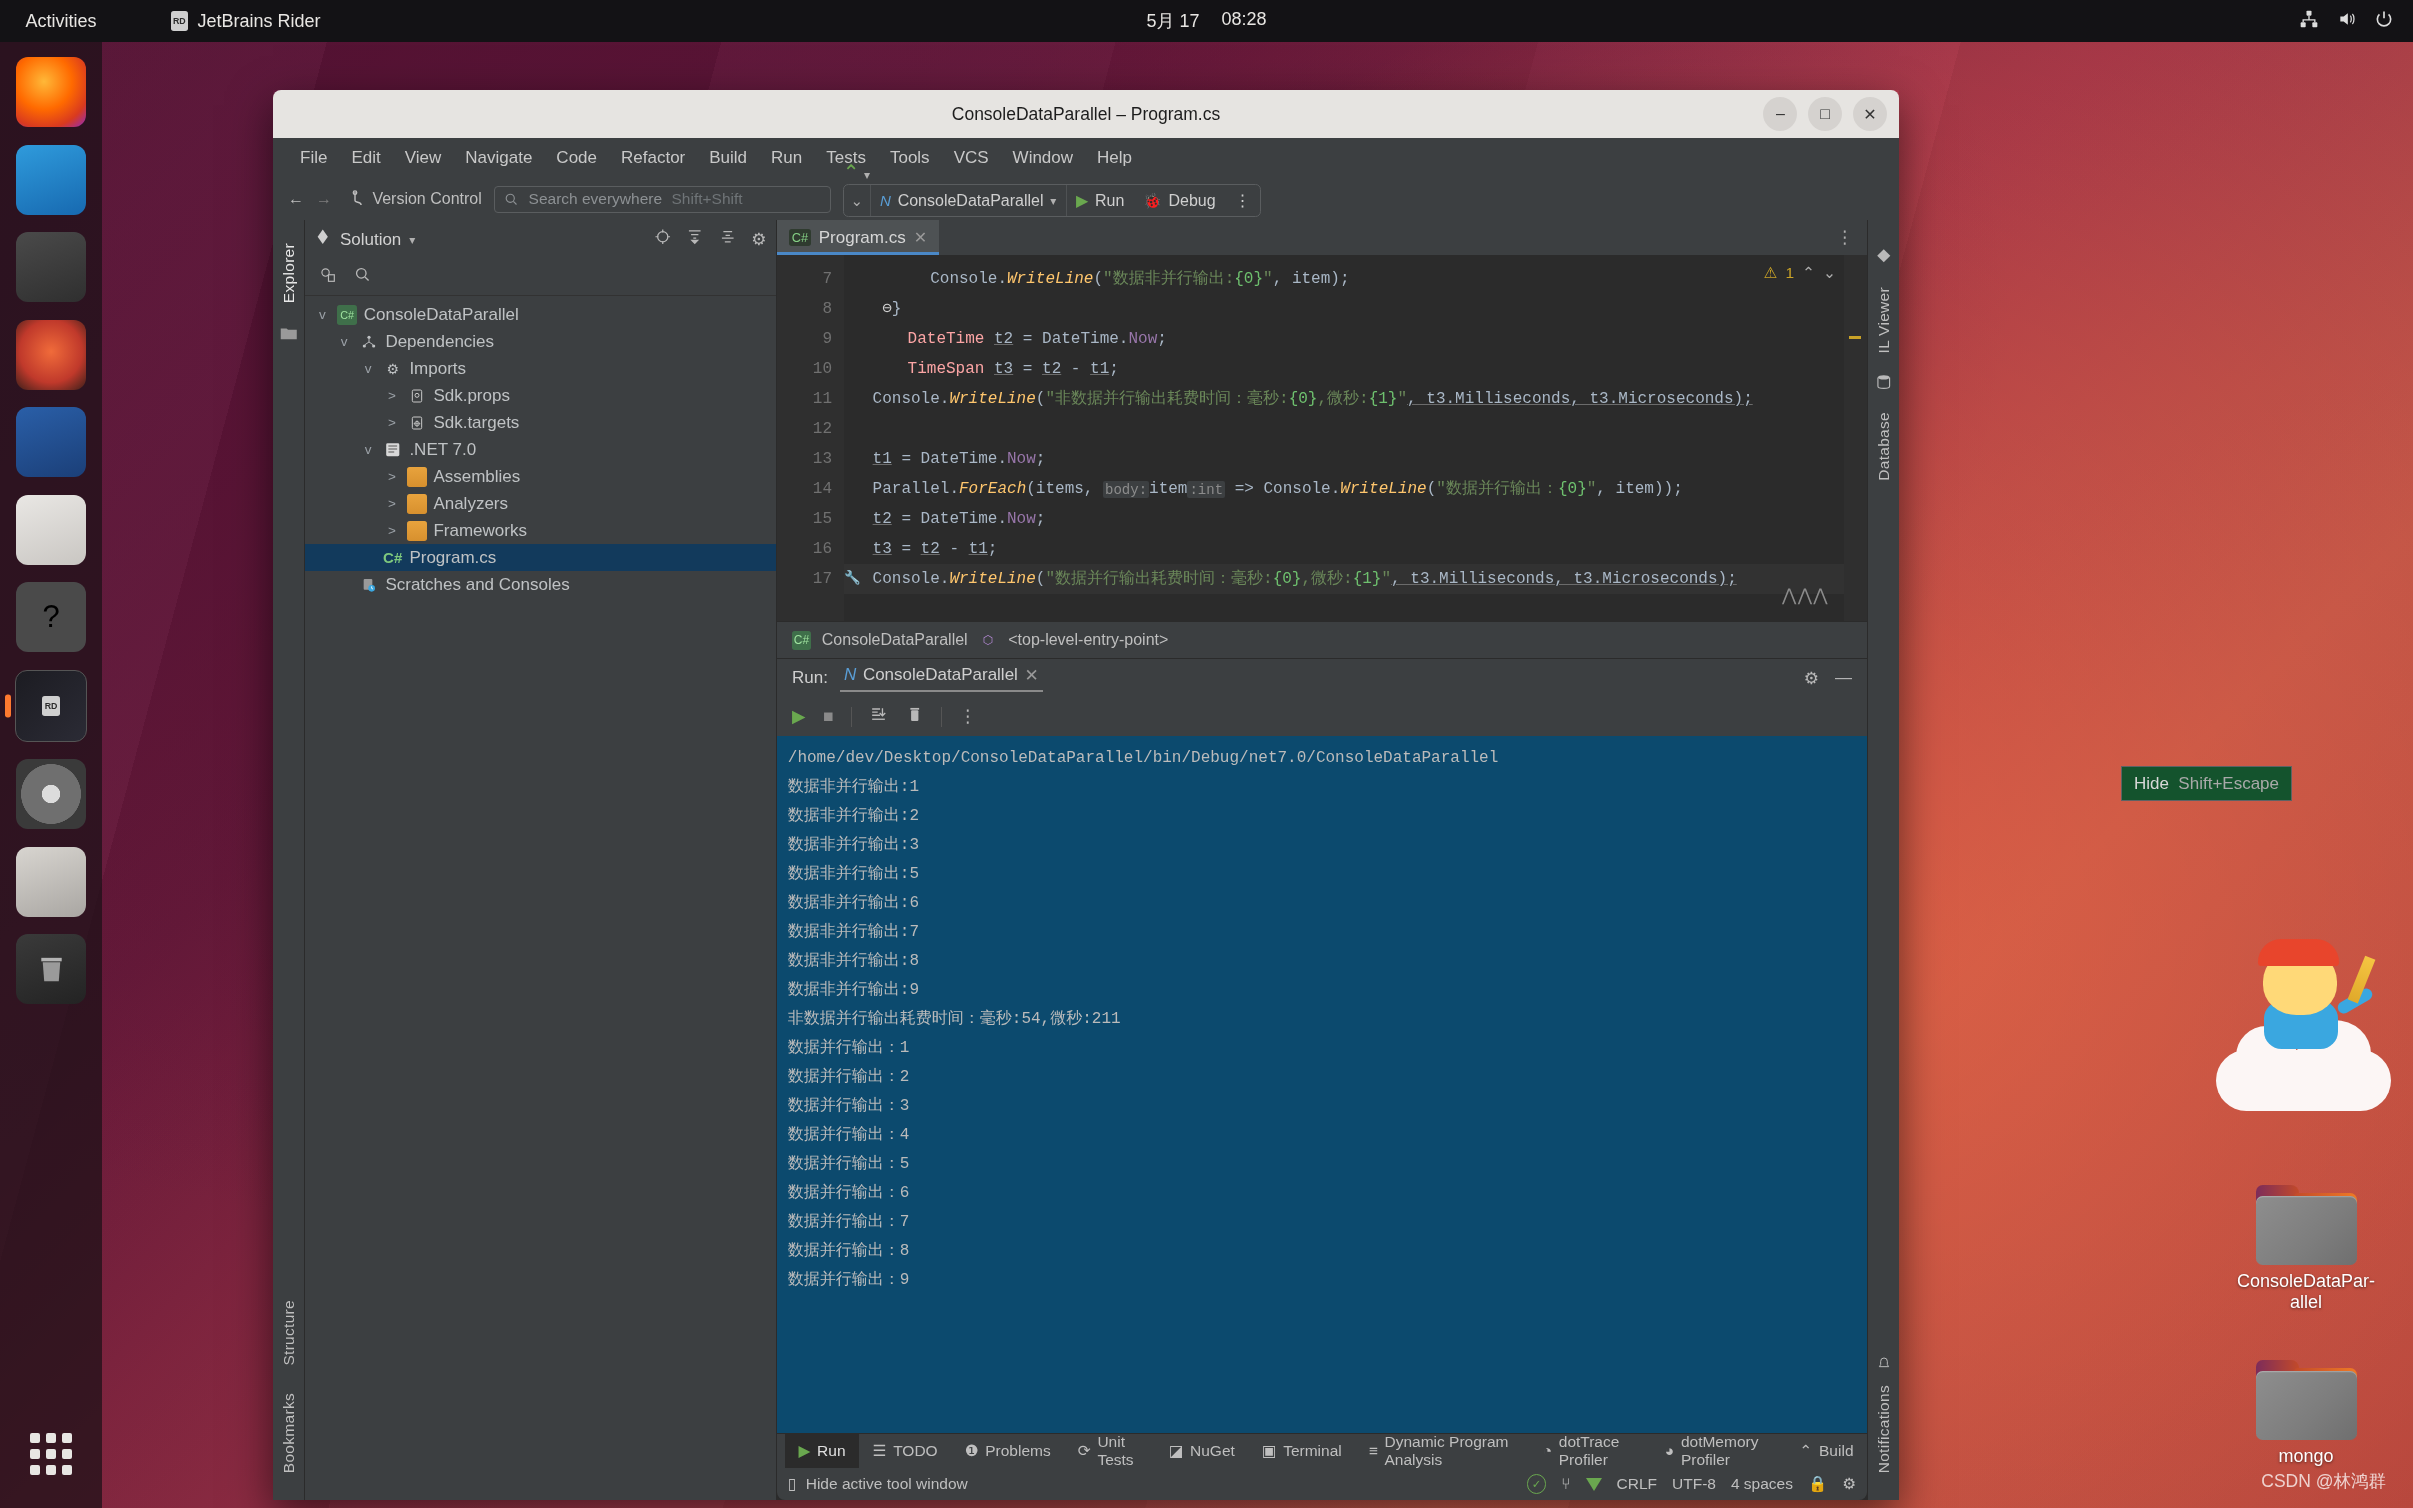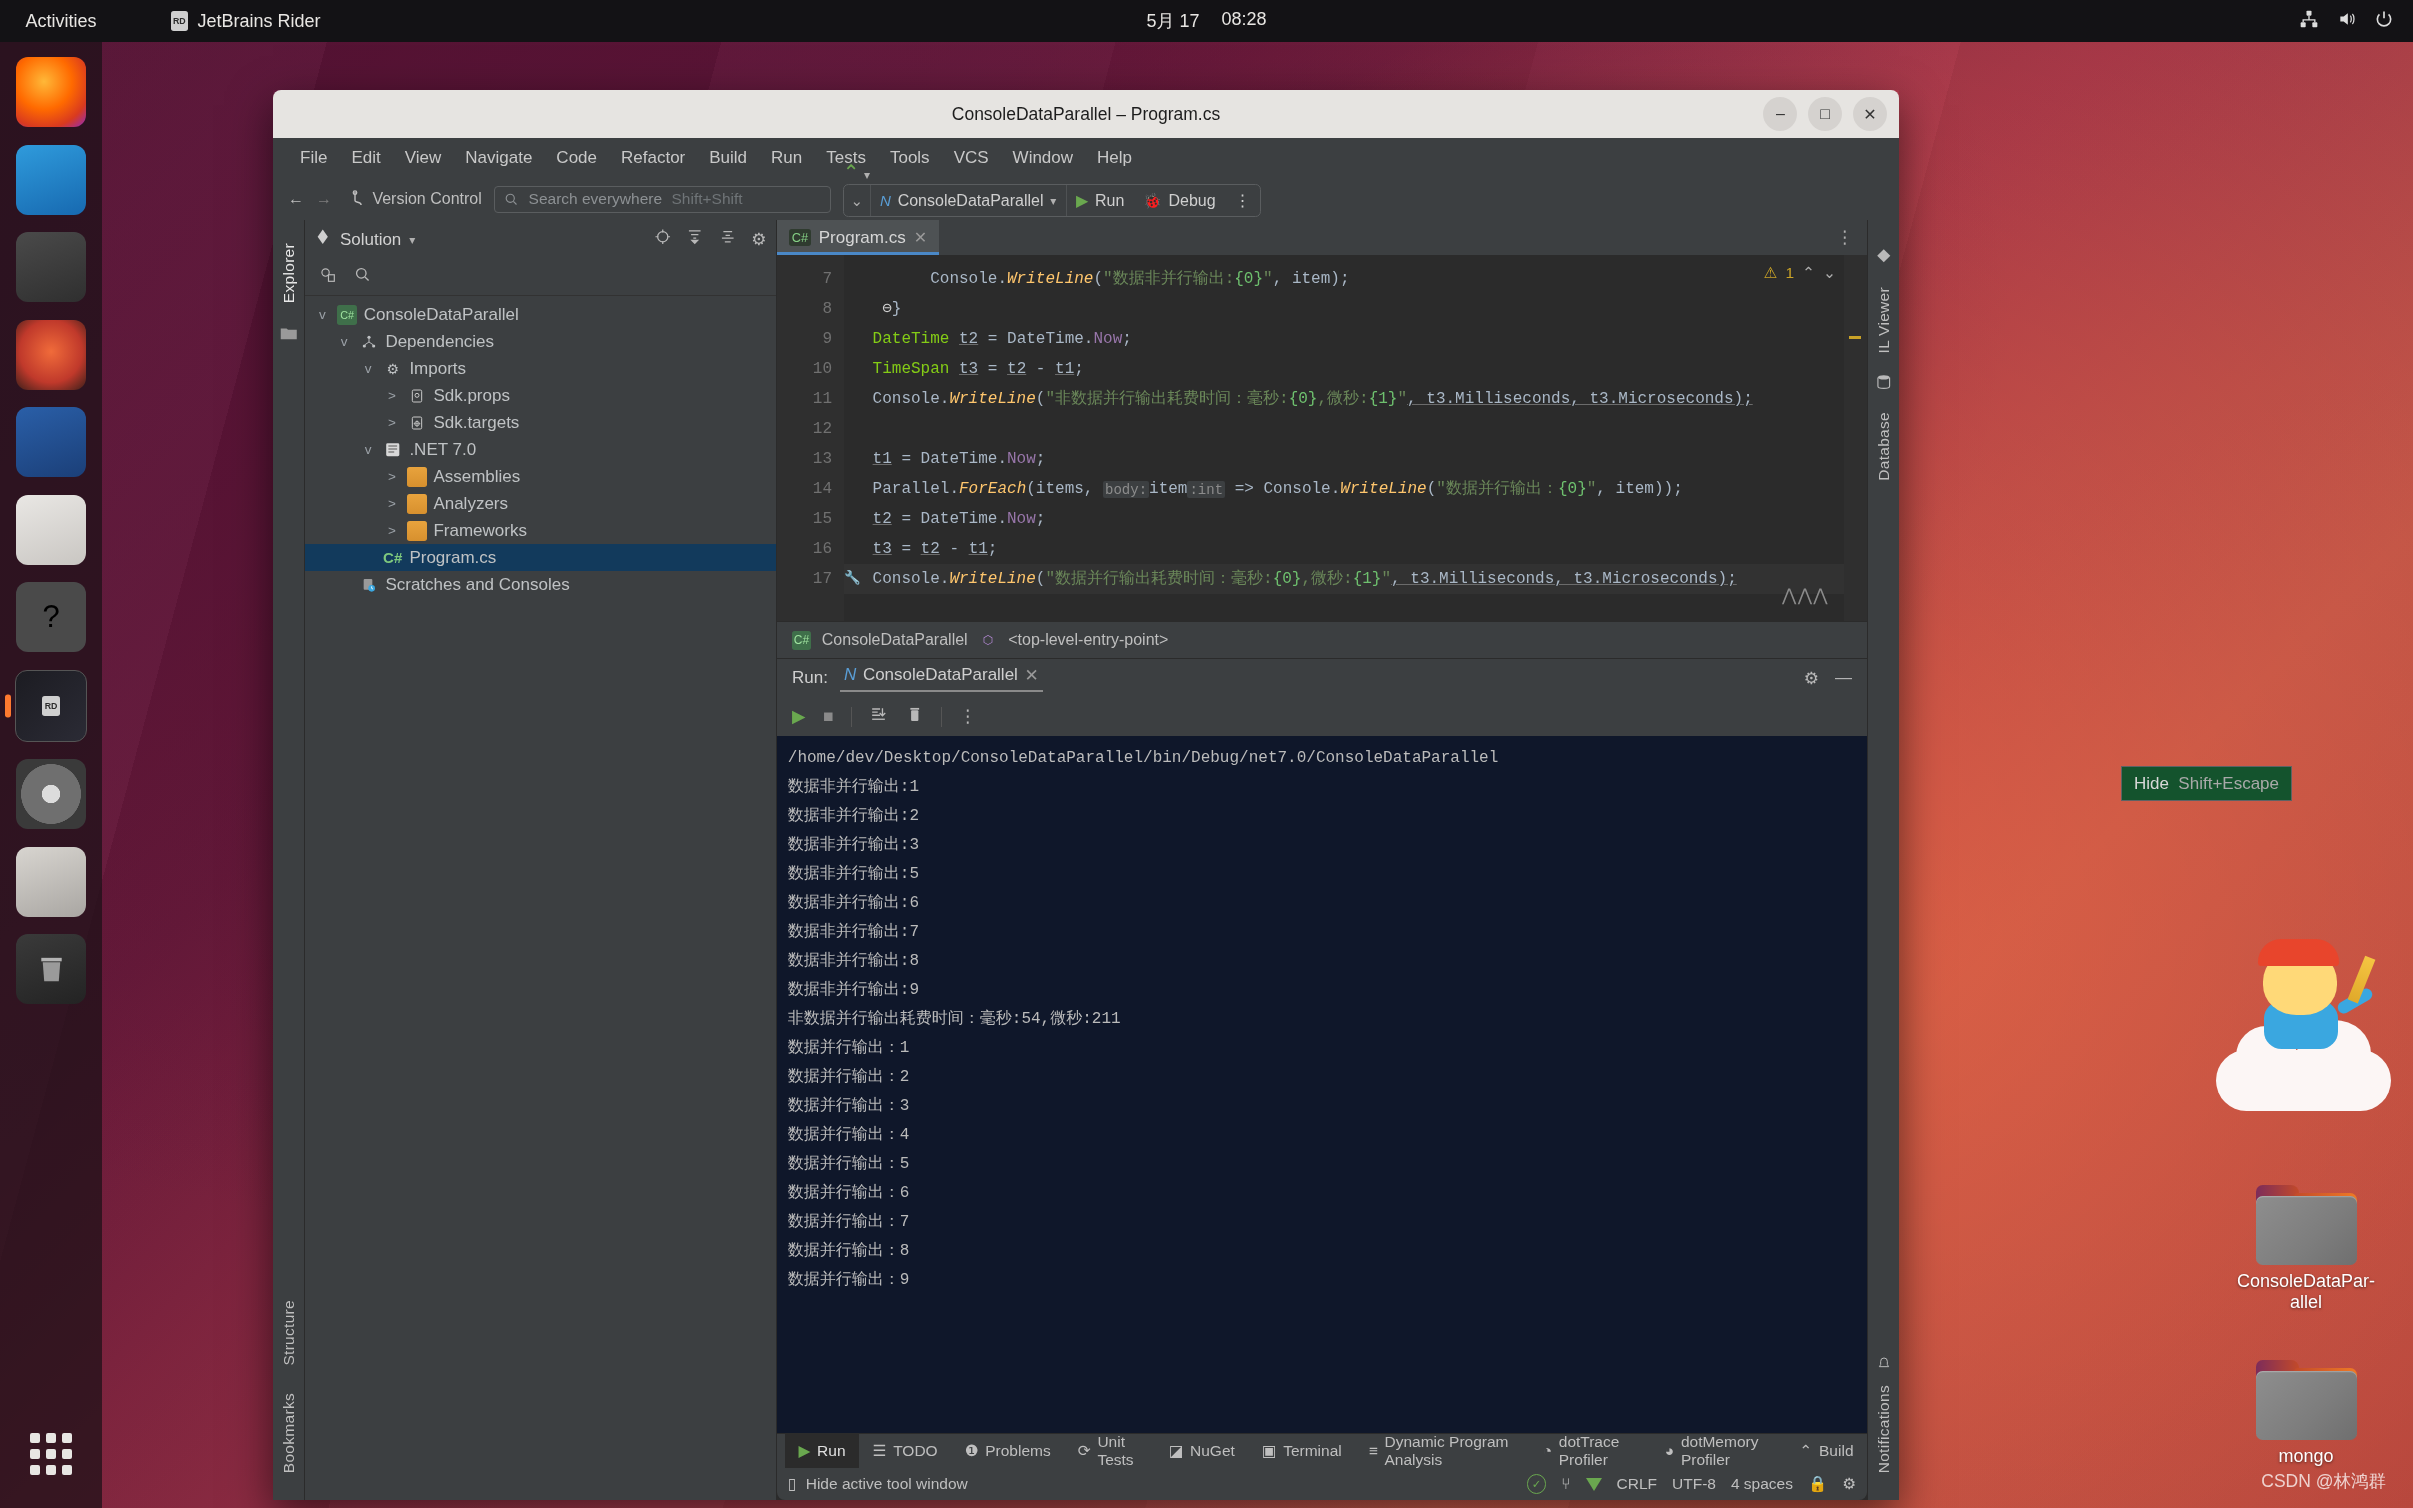--- a/index.html
+++ b/index.html
@@ -116,39 +116,39 @@
   .etab .x{color:#9a9a9a;font-size:16px;}
   #tabsrow .sp{flex:1;}
   #tabsrow .dots{color:#b0b0b0;font-size:17.5px;display:flex;align-items:center;padding:0 13.5px;}
   #editorwrap{flex:1;display:flex;min-height:0;position:relative;background:#2b2b2b;}
   #gutter{width:67px;background:#2f2f2f;color:#707070;font-family:"Liberation Mono",monospace;font-size:16px;
      padding-top:9.4px;text-align:right;box-sizing:border-box;}
   .gline{height:30px;line-height:30px;padding-right:12px;position:relative;}
   .gline .wrench{position:absolute;right:-17.5px;color:#c9a227;font-size:13.5px;}
   #code{flex:1;font-family:"Liberation Mono",monospace;font-size:16px;padding-top:9.4px;color:#a9b7c6;min-width:0;overflow:hidden;}
   .cline{height:30px;line-height:30px;white-space:pre;padding-left:9.4px;}
-  .cline.cur{background:#323232;} .type{color:#84cc16;} .str{color:#6a8759;} .fn{color:#ffc66d;font-style:italic;} .pun{color:#a9b7c6;} .prop{color:#9876aa;} .var{color:#a9b7c6;text-decoration:underline;text-decoration-color:#6b6b6b;}
+  .cline.cur{background:#323232;} .type{color:#fca5a5;margin-left:35px;} .str{color:#6a8759;} .fn{color:#ffc66d;font-style:italic;} .pun{color:#a9b7c6;} .prop{color:#9876aa;} .var{color:#a9b7c6;text-decoration:underline;text-decoration-color:#6b6b6b;}
   .fmt{color:#6ec06e;} .hint{background:#3c3f41;color:#8c8c8c;border-radius:2px;padding:0.7px 2px;font-size:14px;}
   .mark{color:#d0d0d0;}
   #rightgutter{width:23px;background:#2f2f2f;position:relative;}
   #rightgutter .warnmark{position:absolute;top:81px;left:5.4px;width:12px;height:3.4px;background:#c9a227;}
   #inspect{position:absolute;right:31px;top:9.4px;display:flex;align-items:center;gap:8px;color:#c9a227;font-size:15.5px;}
   #inspect .up,#inspect .down{color:#b0b0b0;}
   .foldwave{position:absolute;right:38px;bottom:15px;color:#8b8b8b;font-size:17.5px;letter-spacing:1.3px;}
   #breadcrumb{height:36px;background:#3c3f41;display:flex;align-items:center;gap:10.8px;padding-left:15px;
      color:#bfbfbf;font-size:16px;border-top:0.7px solid #2b2b2b;}
   .bc-ico{width:19px;height:19px;display:inline-flex;align-items:center;justify-content:center;font-size:12px;}
   
   #runwin{height:774px;background:#3c3f41;display:flex;flex-direction:column;border-top:0.7px solid #2b2b2b;}
   .run-head{height:38px;display:flex;align-items:center;gap:12px;padding:0 15px;color:#cfcfcf;font-size:17px;}
   .run-head .tab{display:flex;align-items:center;gap:6.7px;border-bottom:2.7px solid #8a8a8a;padding:0 4px 4px 4px;}
   .run-head .right{margin-left:auto;display:flex;gap:16px;color:#b8b8b8;font-size:17px;}
   .run-tools{height:39px;display:flex;align-items:center;gap:17.5px;padding:0 15px;color:#b9b9b9;font-size:17.5px;}
   .run-tools .sep{width:0.7px;height:20px;background:#555;}
-  #console{flex:1;background:#0f172a;color:#bbbbbb;font-family:"Liberation Mono",monospace;font-size:16px;
+  #console{flex:1;background:#0c4a6e;color:#bbbbbb;font-family:"Liberation Mono",monospace;font-size:16px;
      padding:8px 0 0 10.8px;overflow:hidden;}
   .oline{height:29px;line-height:29px;white-space:pre;}
   
   #toolwinbar{height:34px;background:#3c3f41;display:flex;align-items:center;gap:0;padding-left:8px;color:#bfbfbf;font-size:15.5px;border-top:0.7px solid #2b2b2b;}
   #toolwinbar .it{display:flex;align-items:center;gap:6.7px;padding:0 13.5px;height:100%;}
   #toolwinbar .it.sel{background:#2b2b2b;color:#e0e0e0;}
   #statusbar{height:32px;background:#3c3f41;display:flex;align-items:center;padding:0 10.8px;color:#bfbfbf;font-size:15.5px;
      border-radius:0 0 8px 8px;}
   #statusbar .right{margin-left:auto;display:flex;align-items:center;gap:15px;}
   .greencheck{width:17.5px;height:17.5px;border:1.3px solid #6aa84f;border-radius:50%;color:#6aa84f;font-size:11.4px;

